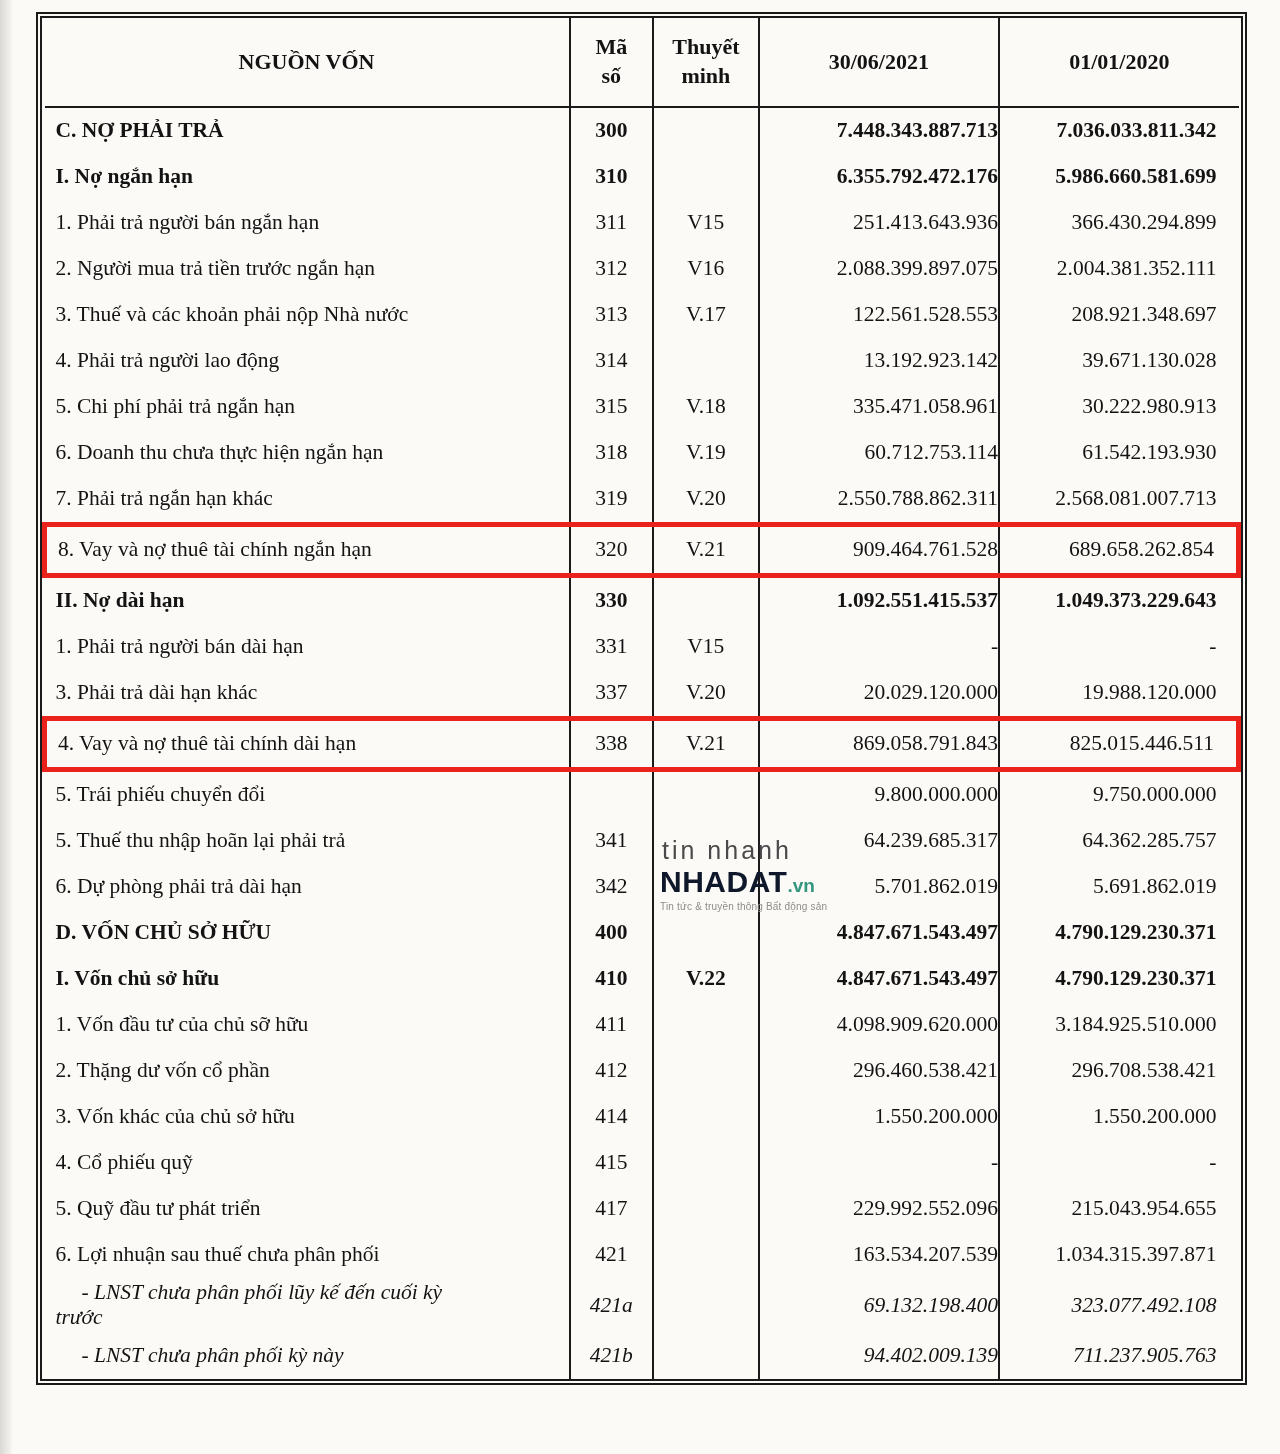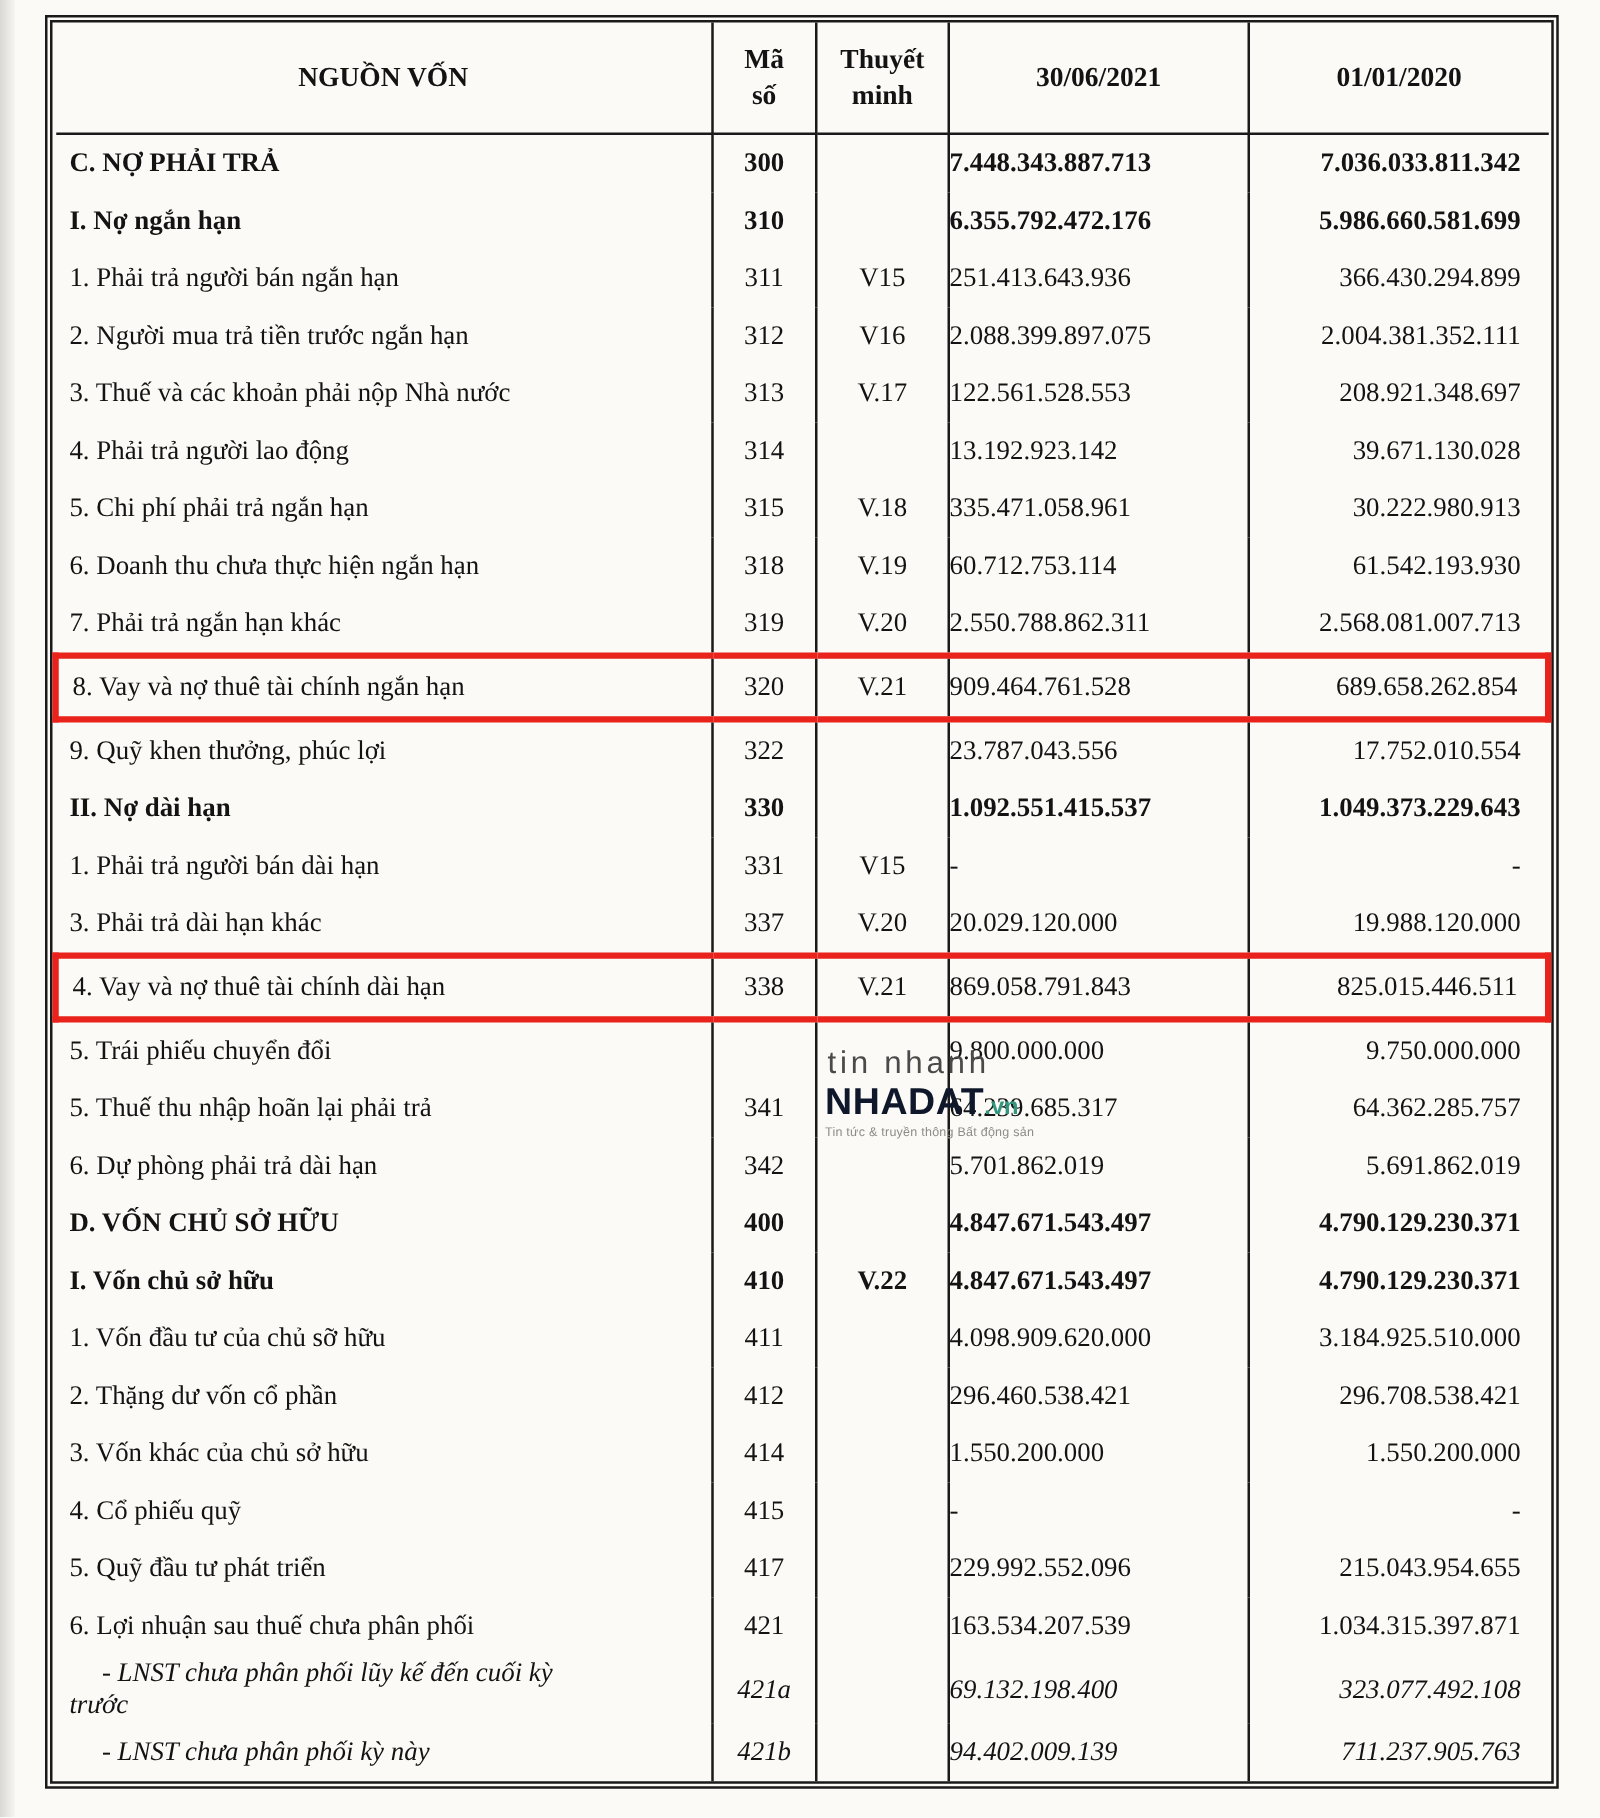--- a/index.html
+++ b/index.html
@@ -59,21 +59,21 @@
     line-height: 1.18;
     padding: 2px 0;
   }
   td.c-label {
     text-align: left;
     padding-left: 11px;
     padding-right: 16px;
     white-space: pre-wrap;
   }
   td.c-code, td.c-note { text-align: center; }
-  td.c-v1 { text-align: left; padding-right: 14px; }
+  td.c-v1 { text-align: right; }
   td.c-v2 { text-align: right; padding-right: 22px; border-right: none; }
   tr.bold td { font-weight: bold; }
   tr.italic td { font-style: italic; }
   tr.italic td.c-label { text-indent: 26px; }
   tr.highlight td {
     border-top: 5px solid #e9231b;
     border-bottom: 5px solid #e9231b;
   }
   tr.highlight td:first-child { border-left: 5px solid #e9231b; }
   tr.highlight td:last-child  { border-right: 5px solid #e9231b; }
@@ -209,27 +209,20 @@
             <td class="c-v1">2.550.788.862.311</td>
             <td class="c-v2">2.568.081.007.713</td>
           </tr>
           <tr class="highlight">
             <td class="c-label">8. Vay và nợ thuê tài chính ngắn hạn</td>
             <td class="c-code">320</td>
             <td class="c-note">V.21</td>
             <td class="c-v1">909.464.761.528</td>
             <td class="c-v2">689.658.262.854</td>
           </tr>
-          <tr>
-            <td class="c-label">9. Quỹ khen thưởng, phúc lợi</td>
-            <td class="c-code">322</td>
-            <td class="c-note"></td>
-            <td class="c-v1">23.787.043.556</td>
-            <td class="c-v2">17.752.010.554</td>
-          </tr>
           <tr class="bold">
             <td class="c-label">II. Nợ dài hạn</td>
             <td class="c-code">330</td>
             <td class="c-note"></td>
             <td class="c-v1">1.092.551.415.537</td>
             <td class="c-v2">1.049.373.229.643</td>
           </tr>
           <tr>
             <td class="c-label">1. Phải trả người bán dài hạn</td>
             <td class="c-code">331</td>

